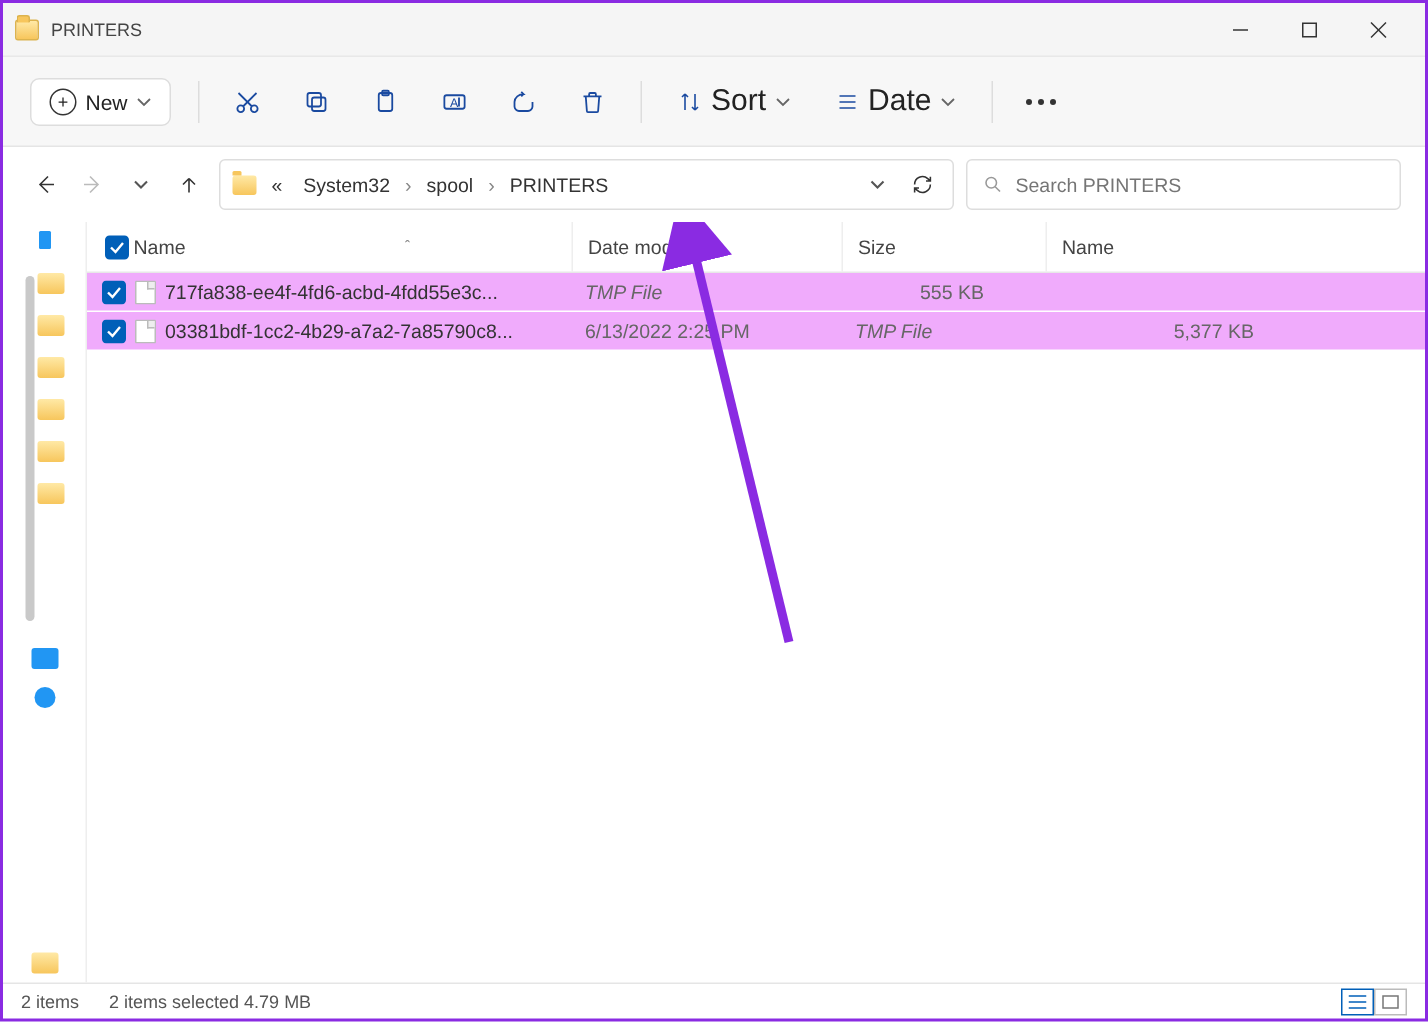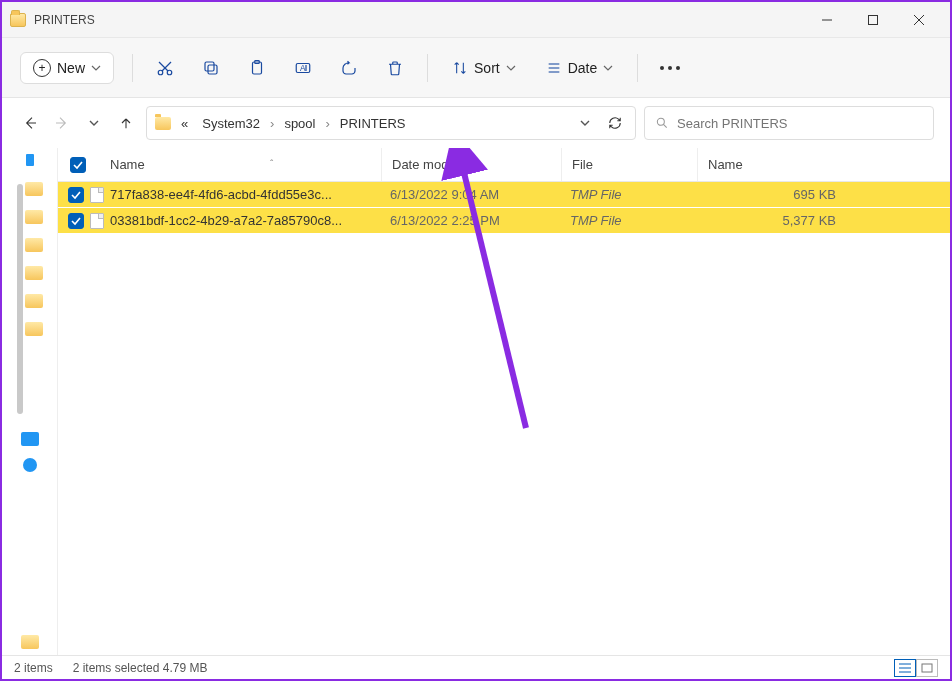--- a/index.html
+++ b/index.html
@@ -8,21 +8,21 @@
   .titlebar .folder-ico { width:16px; height:14px; margin-right:8px; background:linear-gradient(#ffe9a6,#f7c65c); border:1px solid #dcb34e; border-radius:2px; position:relative;}
   .titlebar .folder-ico::before { content:""; position:absolute; top:-4px; left:0; width:7px; height:4px; background:#f7c65c; border:1px solid #dcb34e; border-bottom:none; border-radius:2px 2px 0 0;}
   .titlebar .title { font-size:12px; color:#444; flex:1;}
   .win-controls { display:flex; gap:0;}
   .win-btn { width:46px; height:36px; display:flex; align-items:center; justify-content:center; color:#333;}
   .toolbar { height: 60px; background:#f7f7f7; display:flex; align-items:center; gap:18px; padding:0 18px; border-bottom:1px solid #e5e5e5;}
   .new-btn { display:flex; align-items:center; gap:6px; background:#fff; border:1px solid #ddd; border-radius:6px; padding:6px 12px; font-size:14px; color:#222;}
   .new-btn .plus-circ { width:18px; height:18px; border:1.2px solid #333; border-radius:50%; display:flex; align-items:center; justify-content:center; font-size:12px; line-height:1;}
   .tool-icon { width:28px; height:28px; display:flex; align-items:center; justify-content:center; color:#1a4aa0; cursor:pointer; border-radius:4px;}
   .tool-sep { width:1px; height:28px; background:#ddd;}
-  .sort-btn, .view-btn { display:flex; align-items:center; gap:6px; font-size:14px; color:#222; padding:4px 6px;}
+  .sort-btn, .view-btn { display:flex; align-items:center; gap:6px; font-size:20px; color:#222; padding:4px 6px;}
   .sort-btn svg, .view-btn svg { stroke:#1a4aa0;}
   .chev { width:10px; height:10px; color:#666;}
   .more-btn { display:flex; align-items:center; gap:4px; padding:4px;}
   .more-btn span { width:4px; height:4px; background:#333; border-radius:50%;}
   .addr-row { height:50px; display:flex; align-items:center; gap:8px; padding:0 16px;}
   .nav-arrow { width:24px; height:24px; display:flex; align-items:center; justify-content:center; color:#555; cursor:pointer;}
   .nav-arrow.disabled { color:#aaa;}
   .addr-bar { flex:1; height:34px; border:1px solid #ddd; border-radius:4px; display:flex; align-items:center; padding:0 8px; gap:6px; font-size:13px; color:#333;}
   .addr-bar .folder-ico { width:16px; height:13px; background:linear-gradient(#ffe9a6,#f7c65c); border-radius:2px; position:relative;}
   .addr-bar .folder-ico::before{content:""; position:absolute; top:-3px; left:0; width:6px; height:3px; background:#f7c65c; border-radius:1px 1px 0 0;}
@@ -32,29 +32,29 @@
   .addr-btn { width:24px; height:24px; display:flex; align-items:center; justify-content:center; color:#555;}
   .search-box { width:290px; height:34px; border:1px solid #ddd; border-radius:4px; display:flex; align-items:center; padding:0 10px; gap:8px; color:#888; font-size:13px;}
   .content { flex:1; display:flex; min-height:0; position:relative;}
   .navpane { width:56px; border-right:1px solid #eee; display:flex; flex-direction:column; align-items:center; padding:6px 0; gap:12px;}
   .nav-thumb { width:18px; height:14px; border-radius:2px;}
   .nav-scroll { width:6px; height:230px; background:#c9c9c9; border-radius:3px; margin:6px 0;}
   .tn-blue { background:#2196f3;}
   .tn-folder { background:linear-gradient(#ffe9a6,#f7c65c);}
   .file-area { flex:1; display:flex; flex-direction:column;}
   .col-headers { height:34px; display:flex; align-items:center; border-bottom:1px solid #e8e8e8; font-size:13px; color:#444; padding-left:2px;}
-  .col-headers .col { padding:0 10px; border-right:1px solid #eee; height:100%; display:flex; align-items:center; gap:24px;}
+  .col-headers .col { padding:0 10px; border-right:1px solid #eee; height:100%; display:flex; align-items:center; gap:3px;}
   .col.name-col { width:322px;}
   .col.date-col { width:180px;}
   .col.type-col { width:136px;}
   .col.size-col { width:150px; border-right:none;}
   .check { width:16px; height:16px; border:1.5px solid #005fb8; border-radius:3px; display:flex; align-items:center; justify-content:center; background:#fff;}
   .check.checked { background:#005fb8; color:#fff;}
   .rows { flex:1; overflow:hidden;}
-  .row { height:26px; display:flex; align-items:center; font-size:13px; color:#333; background:#fde047; border-bottom:1px solid #fff;}
+  .row { height:26px; display:flex; align-items:center; font-size:13px; color:#333; background:#f0abfc; border-bottom:1px solid #fff;}
   .row .cell { padding:0 10px; overflow:hidden; white-space:nowrap; text-overflow:ellipsis;}
   .cell.name-cell { width:322px; display:flex; align-items:center; gap:6px;}
   .cell.date-cell { width:180px; color:#666;}
   .cell.type-cell { width:136px; color:#666;font-style:italic;}
   .cell.size-cell { width:150px; text-align:right; color:#666;}
   .file-ico { width:14px; height:16px; border:1px solid #bbb; background:#fff; border-radius:1px; position:relative;}
   .file-ico::after { content:""; position:absolute; top:0; right:0; width:4px; height:4px; background:#eee; border-left:1px solid #bbb; border-bottom:1px solid #bbb;}
   .statusbar { height:24px; border-top:1px solid #e5e5e5; display:flex; align-items:center; font-size:12px; color:#555; padding:0 12px; gap:20px;}
   .statusbar .spacer { flex:1;}
   .view-toggle { display:flex; gap:0;}
@@ -251,40 +251,39 @@
               <path d="M1 5l3 3 5-6" fill="none" stroke="#fff" stroke-width="1.6"></path>
             </svg>
           </div>
         <span>Name</span>
         <span class="sort-caret">ˆ</span>
       </div>
       <div class="col date-col">
           <span>Date modified</span>
         </div>
       <div class="col type-col">
-          <span>File</span>
+          <span>Size</span>
         </div>
       <div class="col size-col">
           <span>Name</span>
         </div>
     </div>
     <div class="rows">
       <div class="row">
         <div class="cell name-cell">
           <div class="check checked">
               <svg width="10" height="10" viewBox="0 0 10 10">
                 <path d="M1 5l3 3 5-6" fill="none" stroke="#fff" stroke-width="1.6"></path>
               </svg>
             </div>
           <div class="file-ico"></div>
           <span>717fa838-ee4f-4fd6-acbd-4fdd55e3c...</span>
         </div>
-        <div class="cell date-cell">6/13/2022 9:04 AM</div>
         <div class="cell type-cell">TMP File</div>
-        <div class="cell size-cell">695 KB</div>
+        <div class="cell size-cell">555 KB</div>
       </div>
       <div class="row">
         <div class="cell name-cell">
           <div class="check checked">
               <svg width="10" height="10" viewBox="0 0 10 10">
                 <path d="M1 5l3 3 5-6" fill="none" stroke="#fff" stroke-width="1.6"></path>
               </svg>
             </div>
           <div class="file-ico"></div>
           <span>03381bdf-1cc2-4b29-a7a2-7a85790c8...</span>

